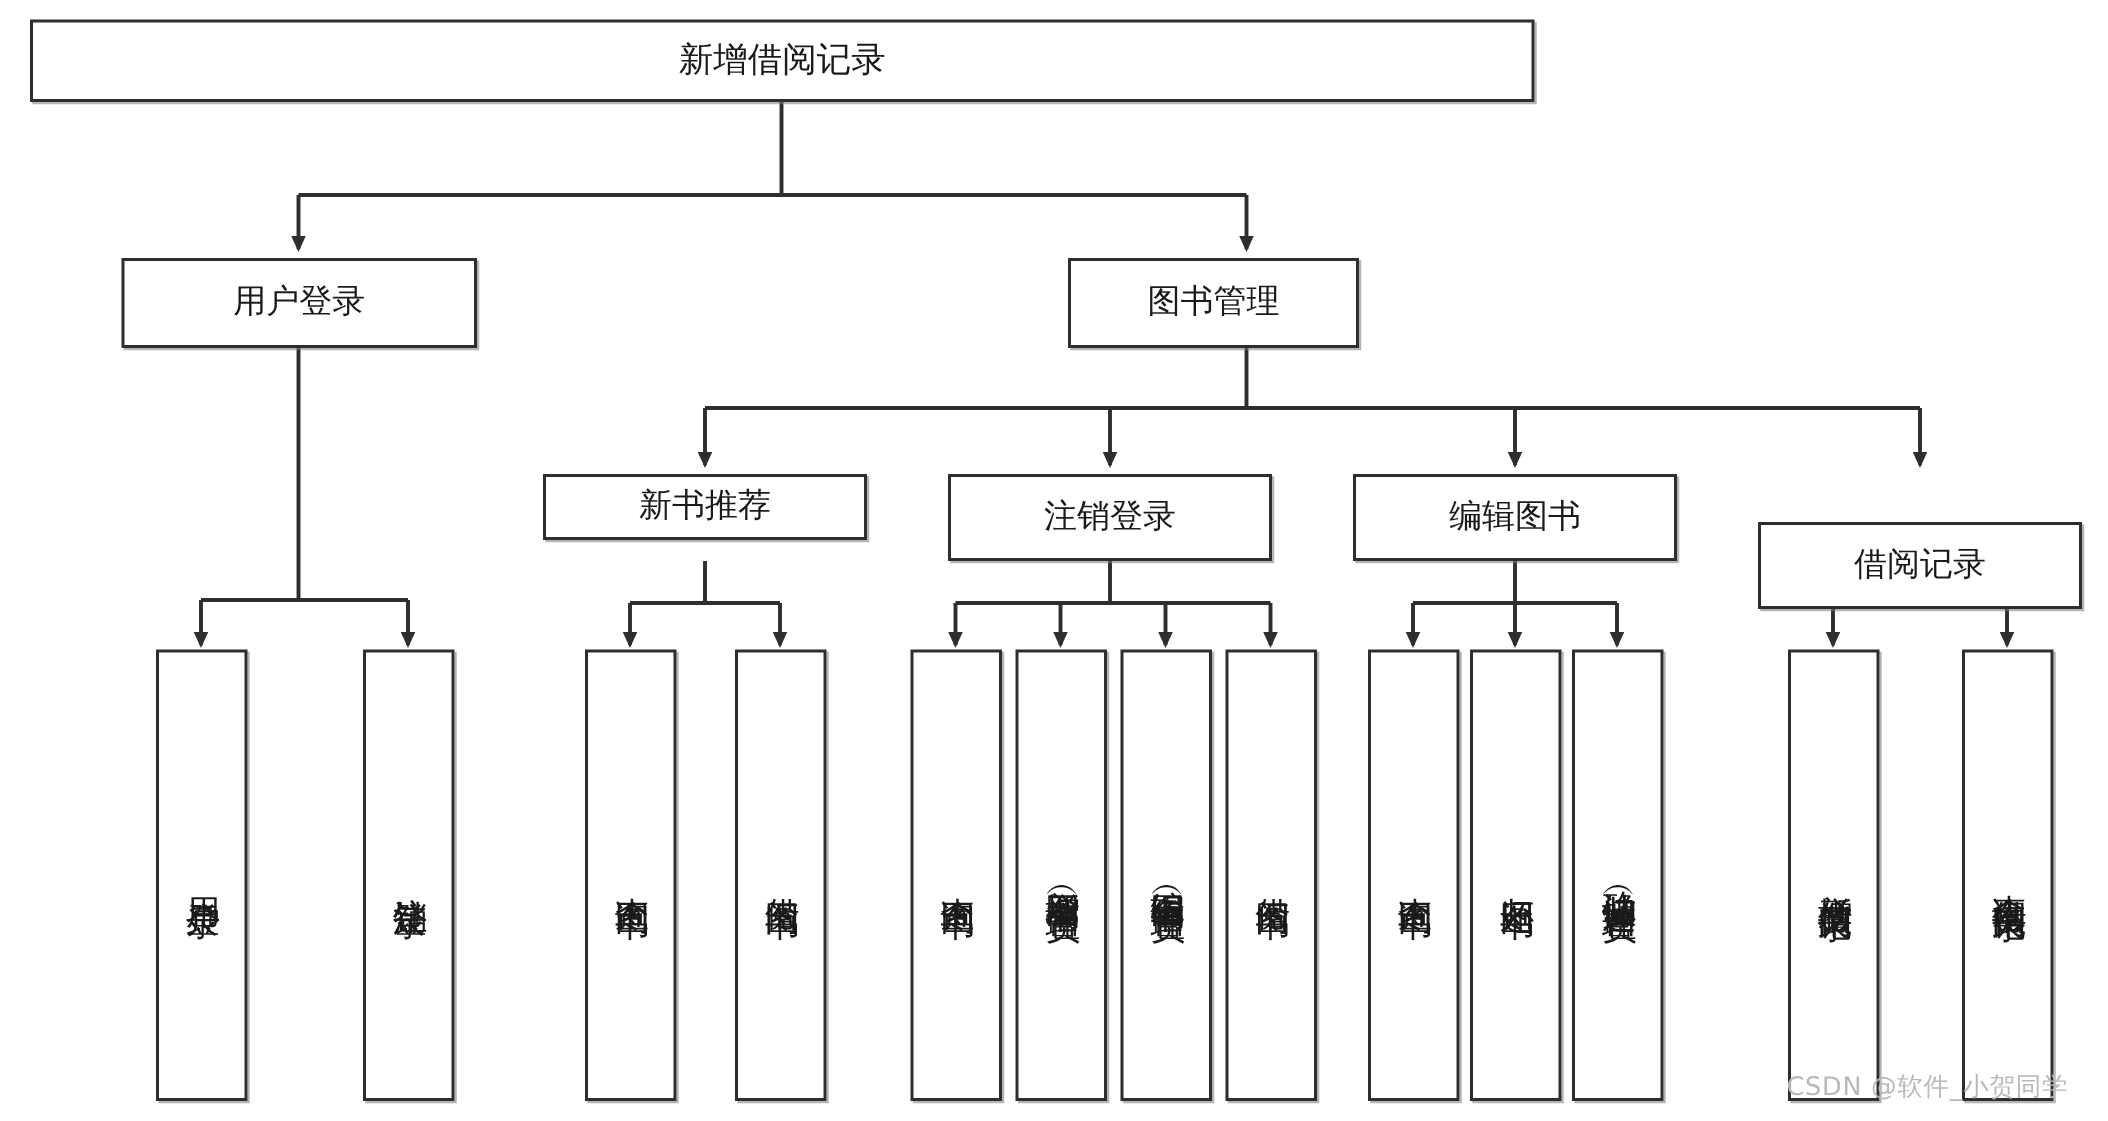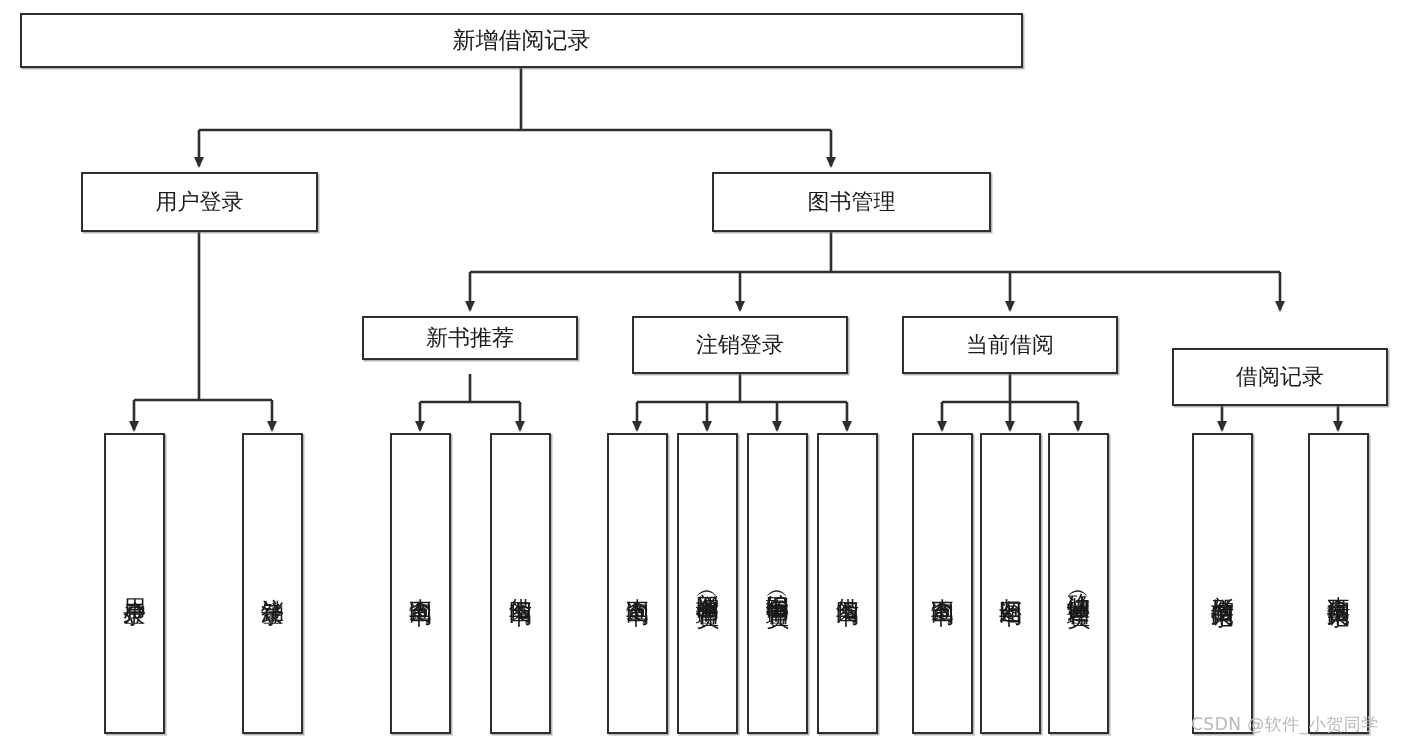--- a/index.html
+++ b/index.html
@@ -121,32 +121,32 @@
     </g>
   </svg>
 
   <div class="node h root" style="left:20px; top:13px; width:1003px; height:55px;">
     <span class="label">新增借阅记录</span>
   </div>
 
   <div class="node h" style="left:81px; top:172px; width:237px; height:60px;">
     <span class="label">用户登录</span>
   </div>
-  <div class="node h" style="left:712px; top:172px; width:279px; height:60px;">
+  <div class="node h" style="left:712px; top:172px; width:194px; height:60px;">
     <span class="label">图书管理</span>
   </div>
 
   <div class="node h" style="left:362px; top:316px; width:216px; height:44px;">
     <span class="label">新书推荐</span>
   </div>
   <div class="node h" style="left:632px; top:316px; width:216px; height:58px;">
     <span class="label">注销登录</span>
   </div>
   <div class="node h" style="left:902px; top:316px; width:216px; height:58px;">
-    <span class="label">当前借阅</span>
+    <span class="label">编辑图书</span>
   </div>
   <div class="node h" style="left:1172px; top:316px; width:216px; height:58px;margin-top:32px;">
     <span class="label">借阅记录</span>
   </div>
 
   <div class="node v" style="left:104px; top:433px; width:61px; height:301px;">
     <span class="label">用户登录</span>
   </div>
   <div class="node v" style="left:242px; top:433px; width:61px; height:301px;">
     <span class="label">注销登录</span>

